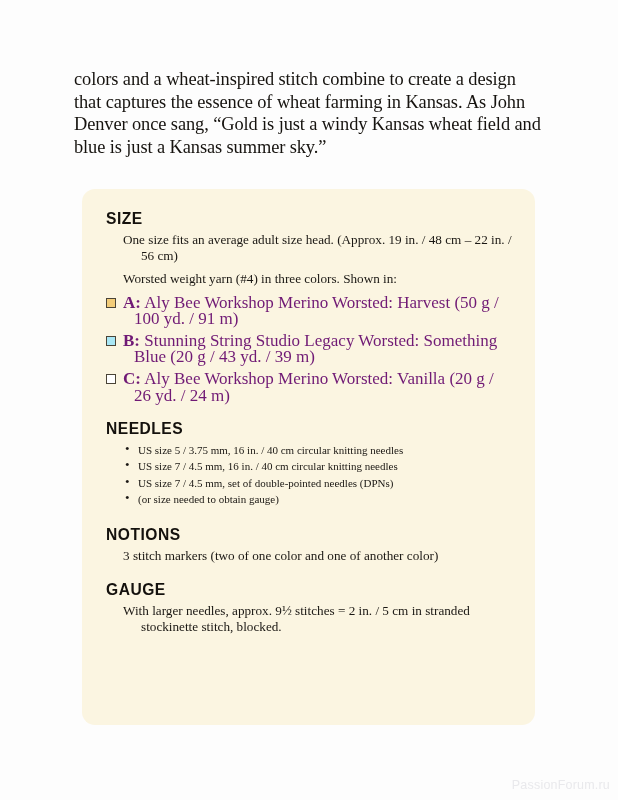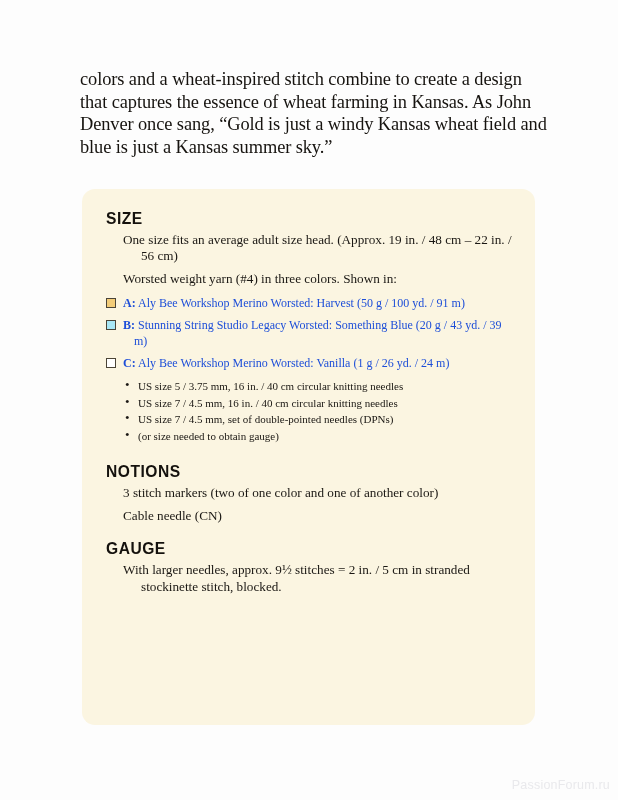--- a/index.html
+++ b/index.html
@@ -12,21 +12,21 @@
     background: #fdfdfd;
     font-family: "Liberation Serif", serif;
     color: #151310;
     overflow: hidden;
     position: relative;
   }
 
   
   .intro {
     position: absolute;
-    left: 80px;
+    left: 74px;
     top: 68px;
     width: 470px;
     font-family: "Liberation Serif", serif;
     font-size: 18.4px;
     line-height: 22.6px;
     color: #16130f;
     letter-spacing: -0.1px;
   }
 
   
@@ -85,23 +85,23 @@
     flex: 0 0 auto;
     width: 10px;
     height: 10px;
     border: 1px solid #4a4437;
     margin-top: 3px;
     margin-right: 7px;
     box-sizing: border-box;
   }
   .yarn-text {
     font-family: "Liberation Serif", serif;
-    font-size: 12px;
+    font-size: 17px;
     line-height: 16.2px;
-    color: #1d4ed8;
+    color: #701a75;
     padding-left: 11px;
     text-indent: -11px;
   }
   .yarn-text b {
     font-weight: bold;
   }
 
   
   .bullets {
     margin: 0;
@@ -156,38 +156,38 @@
       <li class="yarn-row">
         <span class="swatch" style="background:#f2cc79;"></span>
         <span class="yarn-text"><b>A:</b><span> Aly Bee Workshop Merino Worsted: Harvest (50 g / 100 yd. / 91 m)</span></span>
       </li>
       <li class="yarn-row">
         <span class="swatch" style="background:#a9e7f5;"></span>
         <span class="yarn-text"><b>B:</b><span> Stunning String Studio Legacy Worsted: Something Blue (20 g / 43 yd. / 39 m)</span></span>
       </li>
       <li class="yarn-row">
         <span class="swatch" style="background:#ffffff;"></span>
-        <span class="yarn-text"><b>C:</b><span> Aly Bee Workshop Merino Worsted: Vanilla (1 g / 26 yd. / 24 m)</span></span>
+        <span class="yarn-text"><b>C:</b><span> Aly Bee Workshop Merino Worsted: Vanilla (20 g / 26 yd. / 24 m)</span></span>
       </li>
     </ul>
   </div>
 
   <div class="section" style="margin-top:7px;">
+    <div class="section-heading">NEEDLES</div>
     <ul class="bullets">
       <li>US size 5 / 3.75 mm, 16 in. / 40 cm circular knitting needles</li>
       <li>US size 7 / 4.5 mm, 16 in. / 40 cm circular knitting needles</li>
       <li>US size 7 / 4.5 mm, set of double-pointed needles (DPNs)</li>
       <li>(or size needed to obtain gauge)</li>
     </ul>
   </div>
 
   <div class="section" style="margin-top:10px;">
     <div class="section-heading">NOTIONS</div>
     <p class="para">3 stitch markers (two of one color and one of another color)</p>
-    <p class="para">Cable needle (CN)</p>
   </div>
 
   <div class="section" style="margin-top:6px;">
     <div class="section-heading">GAUGE</div>
     <p class="para hang">With larger needles, approx. 9½ stitches = 2 in. / 5 cm in stranded stockinette stitch, blocked.</p>
   </div>
 
 </div>
 
 <div class="watermark">PassionForum.ru</div>

